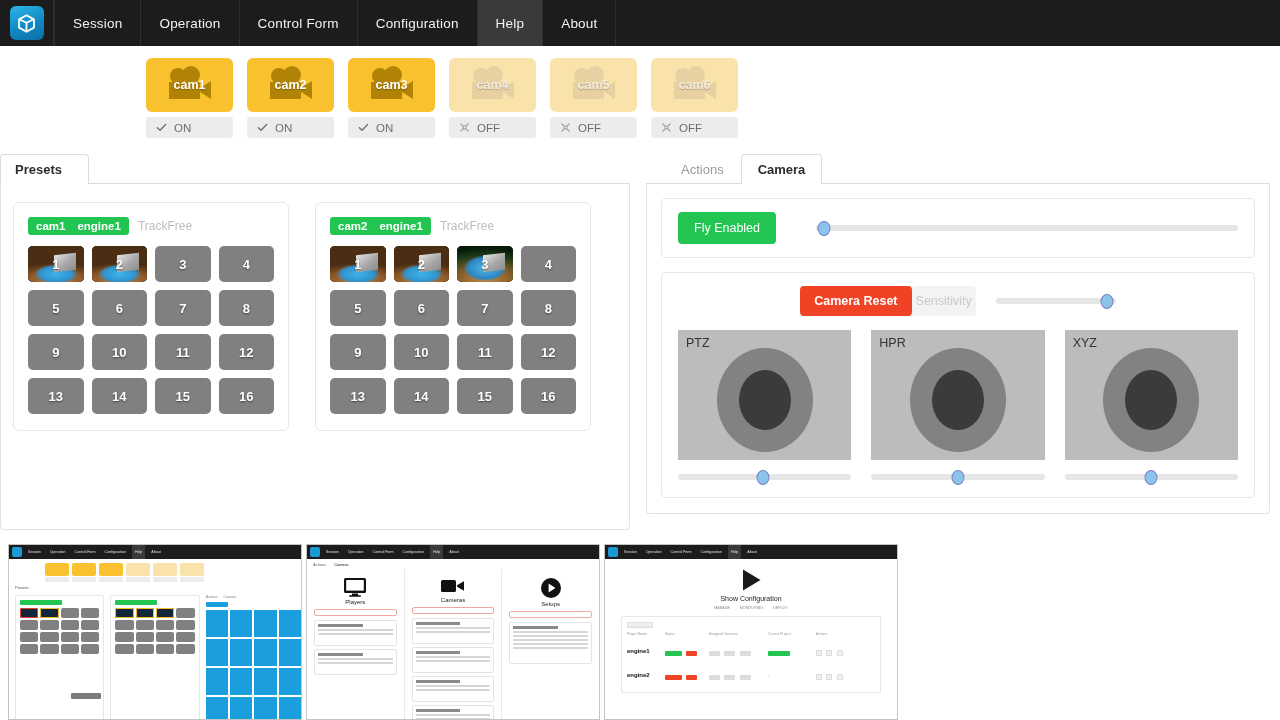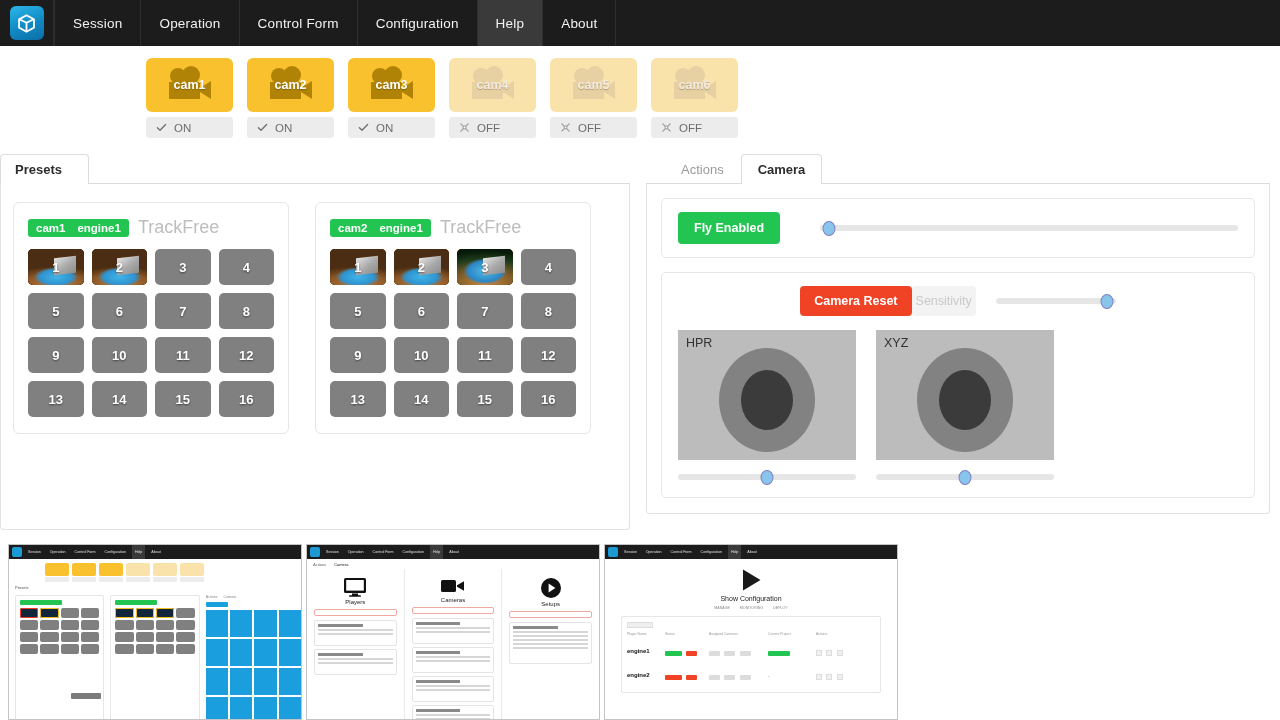--- a/index.html
+++ b/index.html
@@ -92,21 +92,21 @@
   .preset-card {
     width: 276px; border: 1px solid #e6e6e6; border-radius: 6px;
     padding: 14px 14px 16px 14px; background: #fff;
   }
   .preset-head { display: flex; align-items: center; gap: 9px; margin-bottom: 11px; }
   .badge {
     background: #23c552; color: #fff; border-radius: 3px;
     padding: 3px 8px; font-size: 11.5px; font-weight: bold;
     display: flex; gap: 12px;
   }
-  .track-label { color: #bdbdbd; font-size: 18px; }
+  .track-label { color: #bdbdbd; font-size: 12px; }
   .preset-grid { display: grid; grid-template-columns: repeat(4, 1fr); gap: 8px; }
   .preset-btn {
     height: 36px; border-radius: 5px; background: #808080;
     display: flex; align-items: center; justify-content: center;
     color: #fff; font-size: 13px; font-weight: bold; cursor: pointer;
     position: relative; overflow: hidden;
     text-shadow: 0 1px 2px rgba(0,0,0,.5);
   }
   .preset-btn.thumb { background: #000; }
   .preset-btn.sel-red    { box-shadow: inset 0 0 0 3px #f0392b; }
@@ -139,21 +139,21 @@
 
   
   .card {
     border: 1px solid #e6e6e6; border-radius: 5px; background: #fff;
     padding: 13px 16px;
   }
   .card + .card { margin-top: 14px; }
   .fly-row { display: flex; align-items: center; gap: 40px; }
   .btn-green {
     background: #23c552; color: #fff; border: none; border-radius: 4px;
-    padding: 9px 16px; font-size: 12.5px; font-weight: bold; cursor: pointer;
+    padding: 9px 16px; font-size: 12.5px; font-weight: normal; cursor: pointer;
   }
   .btn-red {
     background: #f04326; color: #fff; border: none; border-radius: 4px;
     padding: 8px 14px; font-size: 12.5px; font-weight: bold; cursor: pointer;
   }
   .btn-ghost {
     background: #f3f3f3; color: #c9c9c9; border: none; border-radius: 4px;
     padding: 8px 4px; font-size: 12.5px; cursor: pointer;
   }
 
@@ -548,20 +548,32 @@
       <div class="card">
         <div class="reset-row">
           <button class="btn-red">Camera Reset</button>
           <button class="btn-ghost">Sensitivity</button>
           <div class="slider sens-slider">
             <div class="rail"></div>
             <div class="knob" id="sens-knob" style="left: 93%;"></div>
           </div>
         </div>
         <div class="joy-row" id="joy-row">
+            <div class="joy-col">
+              <div class="joy-pad">
+       <span class="joy-title">PTZ</span>
+       <div class="joy-outer">
+         <div class="joy-inner"></div>
+       </div>
+     </div>
+     <div class="slider joy-slider">
+       <div class="rail"></div>
+       <div class="knob" style="left:49%"></div>
+     </div>
+            </div>
             <div class="joy-col">
               <div class="joy-pad">
        <span class="joy-title">HPR</span>
        <div class="joy-outer">
          <div class="joy-inner"></div>
        </div>
      </div>
      <div class="slider joy-slider">
        <div class="rail"></div>
        <div class="knob" style="left:50%"></div>

